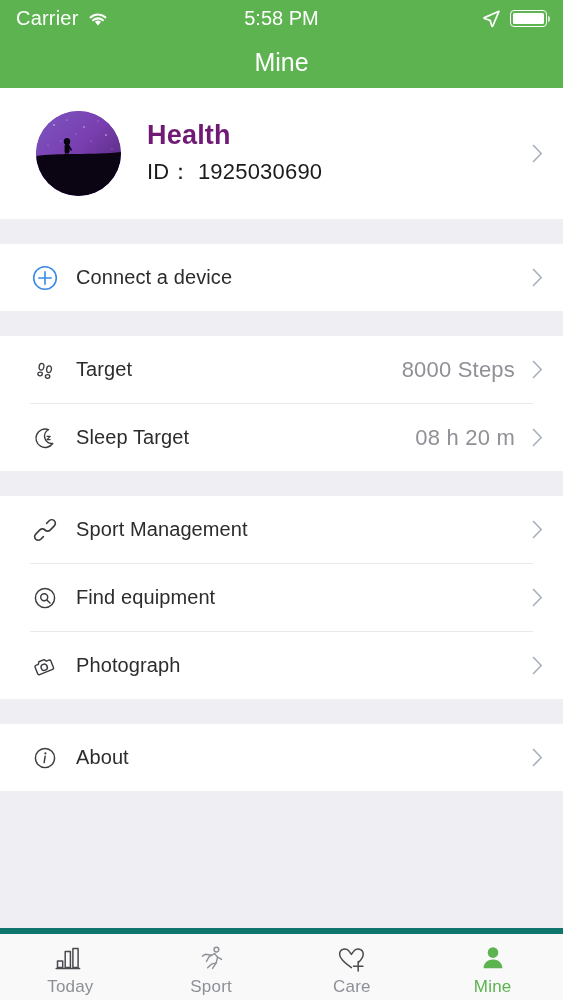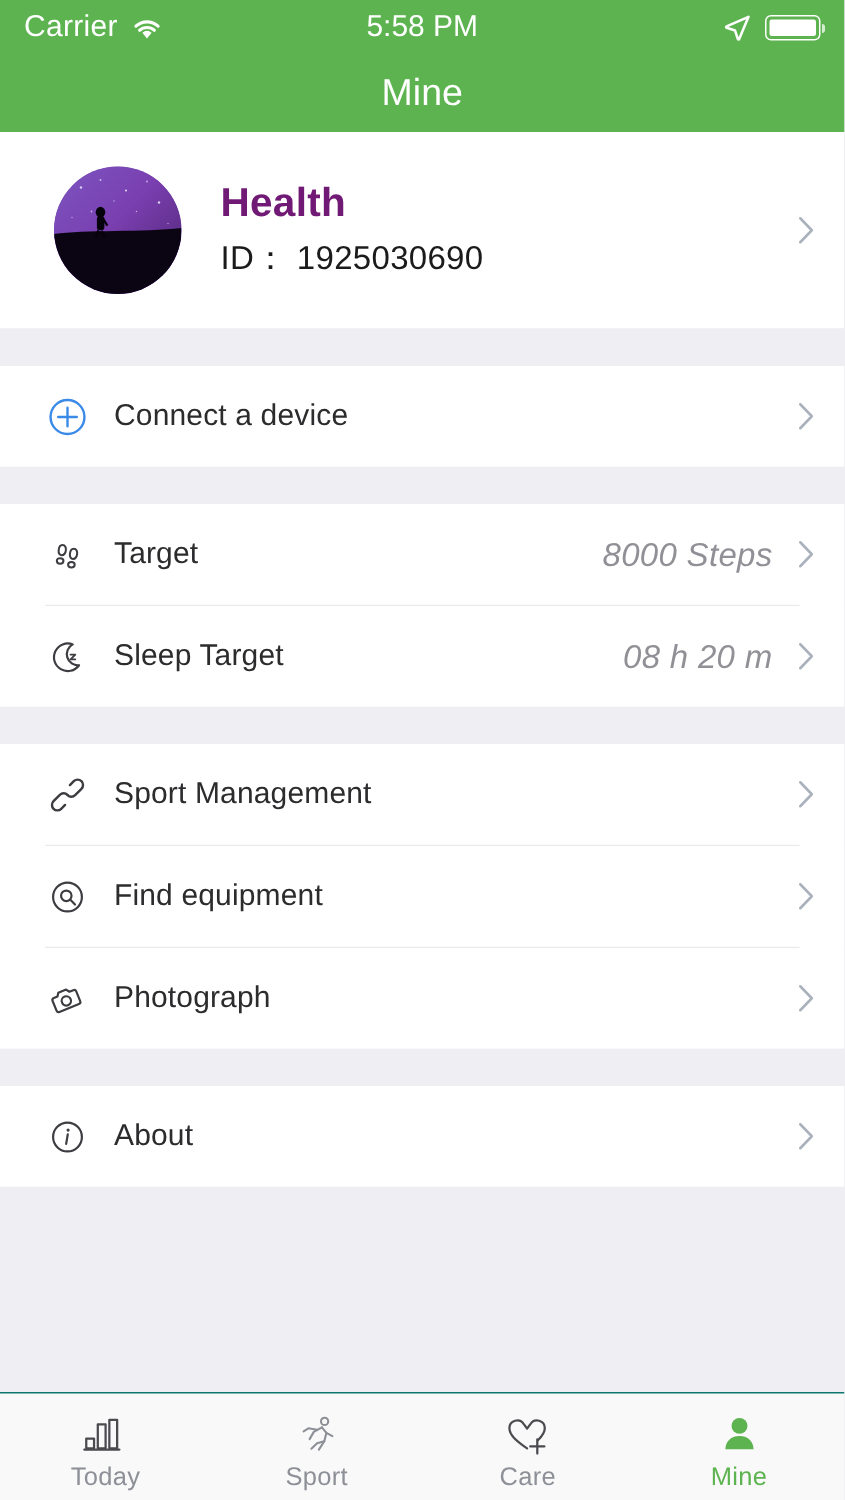--- a/index.html
+++ b/index.html
@@ -86,39 +86,39 @@
   .row {
     height: 67px;
     display: flex; align-items: center;
     padding: 0 20px 0 30px;
     background: #fff;
     position: relative;
   }
   .row .ico { width: 30px; height: 30px; flex: 0 0 auto; display: flex; align-items: center; justify-content: center; }
   .row .ico svg { display: block; }
   .row .label { margin-left: 16px; font-size: 20px; color: #2c2c2e; letter-spacing: .1px; }
-  .row .value { margin-left: auto; font-size: 22px; color: #909096; letter-spacing: .2px; font-style: italic; }
+  .row .value { margin-left: auto; font-size: 22px; color: #909096; letter-spacing: .2px; }
   .row .chev { margin-left: 17px; }
 
   .sep {
     height: 1px; background: #e9e9ee;
     margin-left: 30px; margin-right: 30px;
   }
 
   .chev {
     width: 11px; height: 19px; flex: 0 0 auto; display: block;
   }
   .chev svg { display: block; }
 
   
   .tabbar {
     flex: 0 0 auto;
     height: 72px;
     background: #f9f9f9;
-    border-top: 1px solid #0f766e;
+    border-top: 6px solid #0f766e;
     display: flex;
     justify-content: space-between;
   }
   .tab {
     flex: 1 1 0;
     display: flex; flex-direction: column; align-items: center; justify-content: center;
     gap: 3px;
     padding-top: 3px;
   }
   .tab .tab-ico { height: 34px; display: flex; align-items: flex-end; justify-content: center; }

